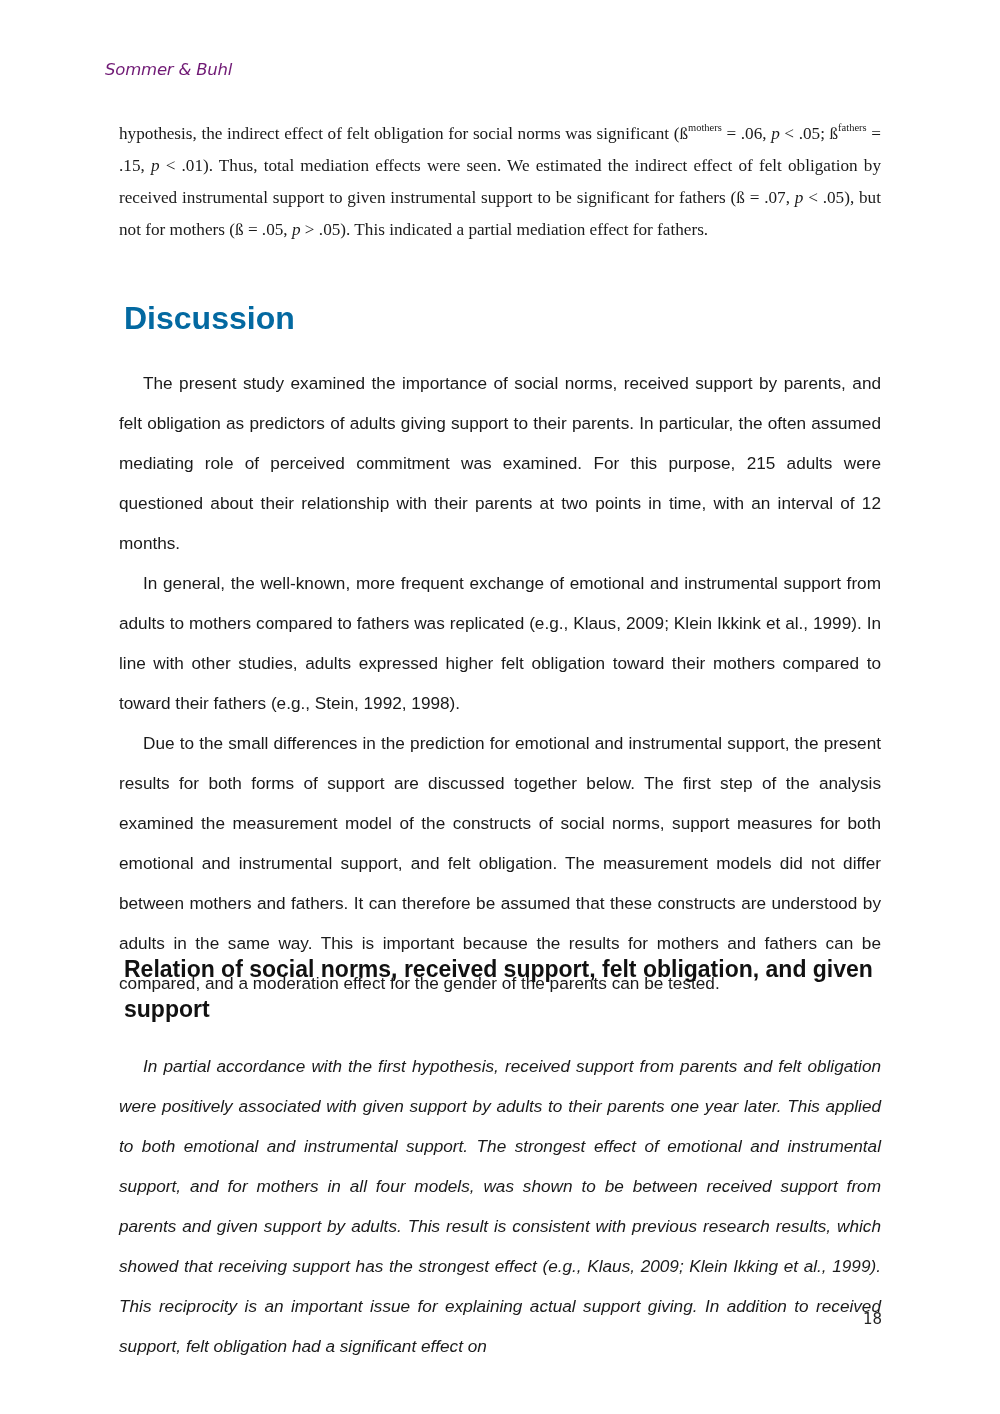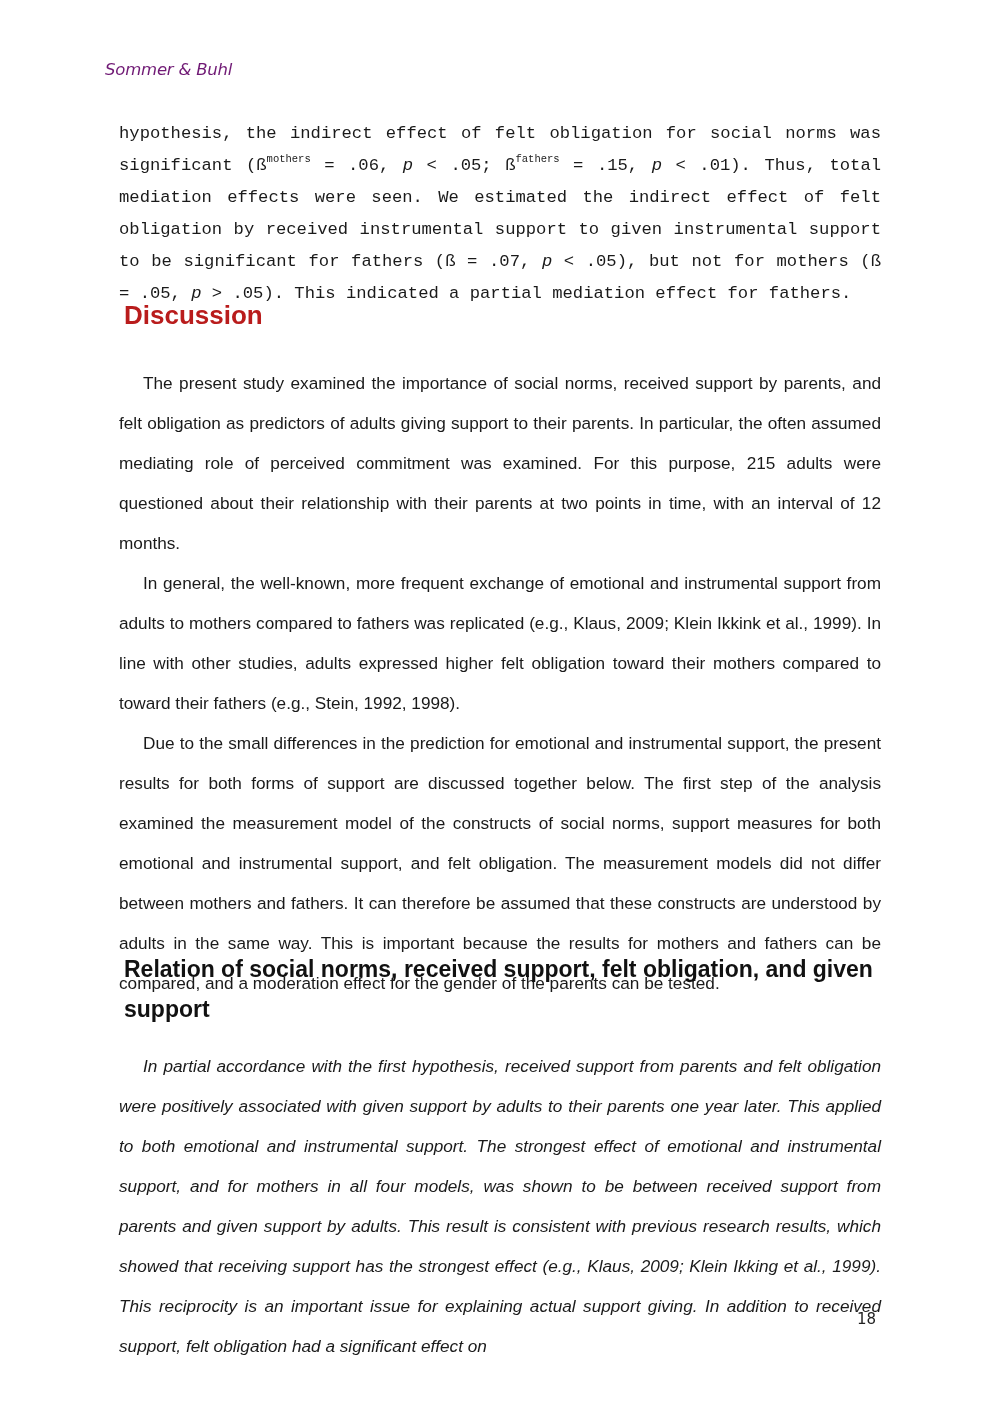--- a/index.html
+++ b/index.html
@@ -4,41 +4,41 @@
 <style>
   html, body { margin: 0; padding: 0; background: #ffffff; }
   body { width: 1000px; height: 1414px; position: relative; overflow: hidden; color: #1a1a1a; }
   .running-head {
     position: absolute; left: 105px; top: 60px;
     font-family: "DejaVu Sans", sans-serif; font-style: italic;
     font-size: 16.5px; color: #701a75; letter-spacing: -0.2px;
   }
   .content {
     position: absolute; left: 119px; top: 118px; width: 762px;
-    font-family: Liberation Mono, monospace; font-size: 17.2px;
+    font-family: Liberation Serif, serif; font-size: 17.2px;
     line-height: 32px; color: #1a1a1a;
   }
   p { margin: 0; text-align: justify; }
   .indent { text-indent: 24px; }
   .gap { margin-top: 0; }
   sup { font-size: 10.5px; line-height: 0; position: relative; top: -1px; }
   h1 {
     font-family: "Liberation Sans", sans-serif; font-weight: bold;
-    font-size: 26px; margin: 0; padding-left: 5px;
-    position: absolute; left: 119px; top: 300px; color: #b91c1c;
+    font-size: 32px; margin: 0; padding-left: 5px;
+    position: absolute; left: 119px; top: 300px; color: #0369a1;
   }
   h2 {
     font-family: "Liberation Sans", sans-serif; font-weight: bold;
     font-size: 23px; line-height: 40px; margin: 5px; color: #111;
     position: absolute; left: 119px; top: 944px; width: 762px;
   }
   .block { position: absolute; left: 119px; width: 762px;
     font-family: "Liberation Sans", sans-serif; font-size: 17.2px; line-height: 40px; color: #1a1a1a; }
   .page-num {
-    position: absolute; right: 124px; top: 1310px;
+    position: absolute; right: 118px; top: 1310px;
     font-family: "DejaVu Sans", sans-serif; font-size: 15px; color: #222;
   }
 </style>
 </head>
 <body>
 
 <div class="running-head">Sommer &amp; Buhl</div>
 
 <div class="content">
   <p><span>hypothesis, the indirect effect of felt obligation for social norms was significant (ß</span><sup>mothers</sup><span> = .06, </span><i>p</i><span> &lt; .05; ß</span><sup>fathers</sup><span> = .15, </span><i>p</i><span> &lt; .01). Thus, total mediation effects were seen. We estimated the indirect effect of felt obligation by received instrumental support to given instrumental support to be significant for fathers (ß = .07, </span><i>p</i><span> &lt; .05), but not for mothers (ß = .05, </span><i>p</i><span> &gt; .05). This indicated a partial mediation effect for fathers.</span></p>

